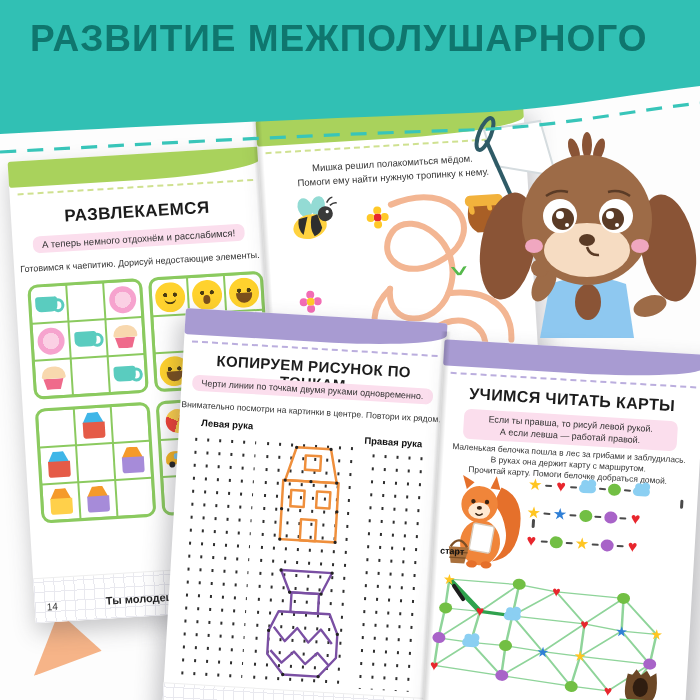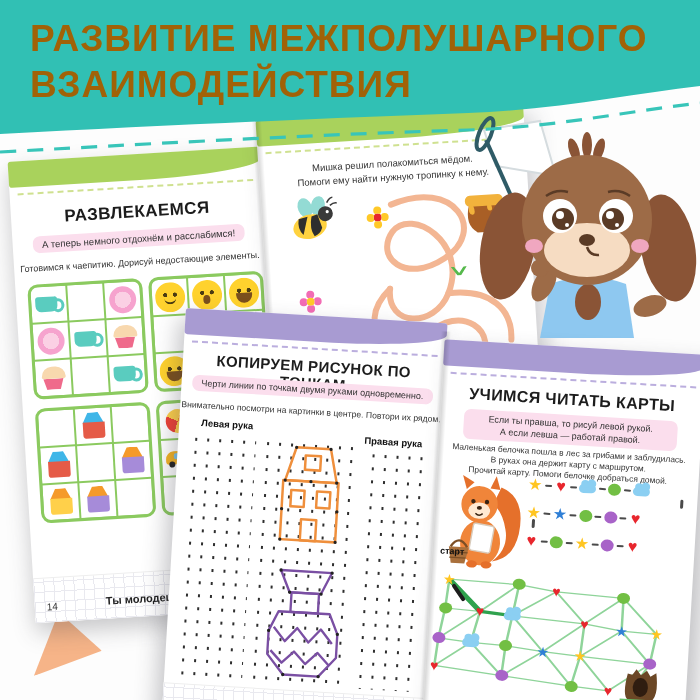--- a/index.html
+++ b/index.html
@@ -2,21 +2,21 @@
 <html><head>
 <meta charset="utf-8">
 <style>
   html,body{margin:0;padding:0}
   body{width:700px;height:700px;overflow:hidden;background:#fdfdfd;font-family:"Liberation Sans",sans-serif}
   .stage{position:relative;width:700px;height:700px;overflow:hidden}
 
   
   .header{position:absolute;left:0;top:0;width:700px;height:170px;z-index:5;pointer-events:none}
   .header svg{position:absolute;left:0;top:0}
-  .header .titles{position:absolute;left:30px;top:16px;color:#a16207;font-weight:bold;
+  .header .titles{position:absolute;left:30px;top:16px;color:#0f766e;font-weight:bold;
     font-size:37px;line-height:46px;letter-spacing:1px}
 
   
   .page{position:absolute;background:#fff;box-shadow:0 10px 22px rgba(60,60,70,.28);border-radius:3px}
   .band{position:absolute;left:0;top:0;right:0;height:26px;border-radius:3px 3px 48%/ 3px 3px 14px}
   .band-green{background:#a9d25c}
   .band-purple{background:#a89bd2}
   .band-dash{position:absolute;left:8px;right:8px;top:32px;border-top:2.5px dashed}
   .dash-green{border-color:#cfe190}
   .dash-purple{border-color:#bbaede}
@@ -438,21 +438,20 @@
     <div class="spine2"></div>
   </div>
 
   <div class="header">
     <svg width="700" height="170" viewBox="0 0 700 170">
       <path d="M0 0 H700 V86 C630 94 556 110 468 113 C330 118 170 125 0 134 Z" fill="#31c0b4"></path>
       <path d="M0 152 C180 142 330 134 468 130 C556 127 622 112 700 103" stroke="#38c5b9" stroke-width="3.2" stroke-dasharray="16 11" fill="none"></path>
     </svg>
     <div class="titles">
       <div>РАЗВИТИЕ МЕЖПОЛУШАРНОГО</div>
-      <div>ВЗАИМОДЕЙСТВИЯ</div>
     </div>
   </div>
 
   <div class="decor-tri"></div>
   <svg class="decor-puzzle" viewBox="0 0 190 130">
     <path d="M28 52 L70 40 a11 11 0 1 0 20 -5 L128 24 L140 62 a11 11 0 1 1 6 21 L154 116 L64 134 L56 104 a11 11 0 1 0 -8 -18 Z" fill="#f3a97c" transform="rotate(6 95 70)"></path>
   </svg>
 
 </div>
 

